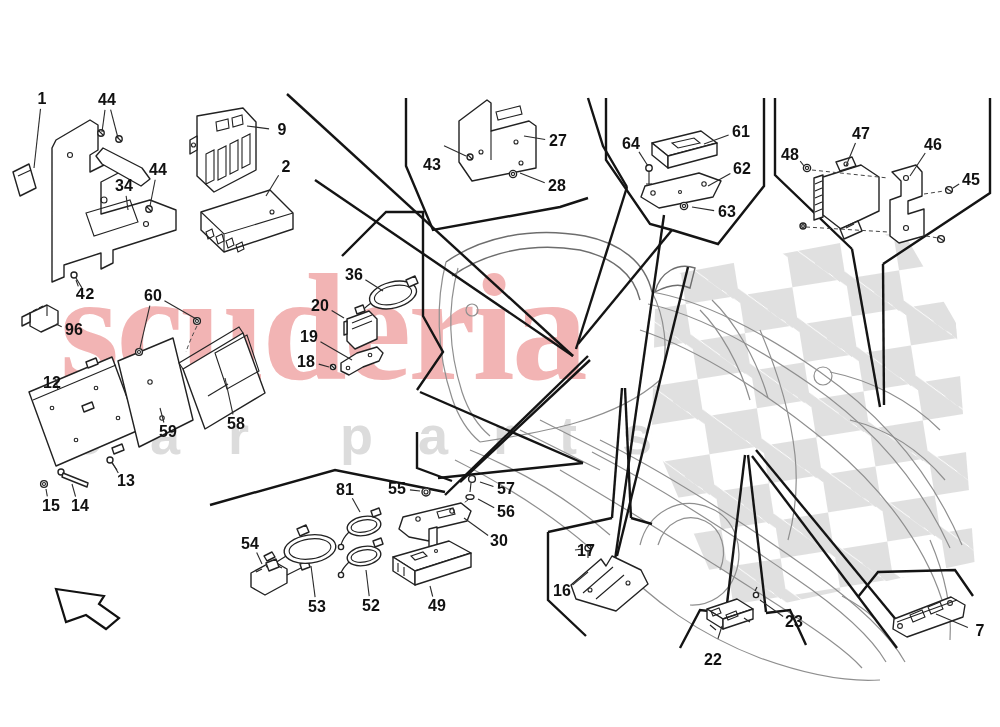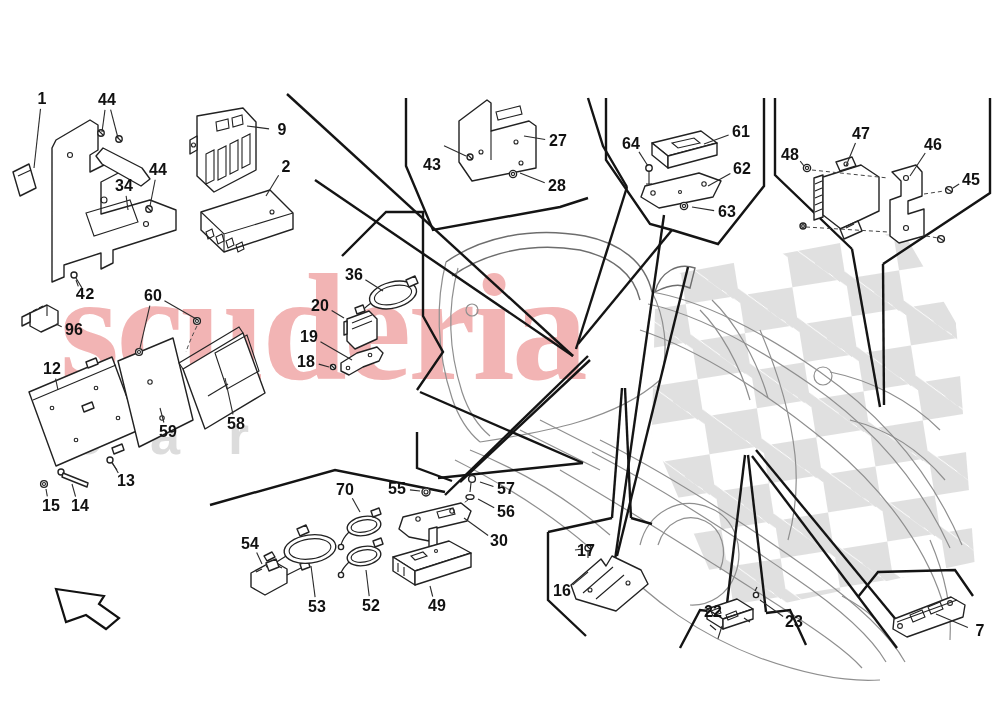--- a/index.html
+++ b/index.html
@@ -36,20 +36,21 @@
            font-weight:bold;font-size:16px;color:#111;cursor:pointer;
            font-family:"Liberation Sans", sans-serif;}
 </style>
 </head>
 <body>
 
 <div class="stage" style="--brand-color: #f2b4b4; --tagline-color: #dcdcdc; --checker-color: #d9d9d9;">
 
   <div class="wm-brand">scuderia</div>
   <div class="wm-tag left">car</div>
+  <div class="wm-tag right">parts</div>
   <div class="wm-checker"></div>
 
   <svg class="art" width="1000" height="727" viewBox="0 0 1000 727">
 
     <g>
       <path class="carline2" d="M446,262 C480,238 530,226 585,236 C620,243 645,262 652,292"></path>
       <path class="carline2" d="M452,276 C486,252 532,242 580,250 C612,257 634,274 640,300"></path>
       <path class="carline" d="M446,262 C436,300 436,350 452,398 C458,416 468,432 480,442"></path>
       <path class="carline" d="M458,268 C448,305 448,348 462,392 C468,410 478,426 490,436"></path>
       <path class="carline" d="M480,442 C545,432 615,420 660,380 C670,350 664,315 652,292"></path>
@@ -439,49 +440,49 @@
   <div id="callouts">
       <div class="callout" style="left: 42px; top: 99px;">1</div>
       <div class="callout" style="left: 107px; top: 100px;">44</div>
       <div class="callout" style="left: 282px; top: 130px;">9</div>
       <div class="callout" style="left: 286px; top: 167px;">2</div>
       <div class="callout" style="left: 124px; top: 186px;">34</div>
       <div class="callout" style="left: 158px; top: 170px;">44</div>
       <div class="callout" style="left: 85px; top: 295px; font-family: Liberation Mono, monospace;">42</div>
       <div class="callout" style="left: 153px; top: 296px;">60</div>
       <div class="callout" style="left: 74px; top: 330px;">96</div>
-      <div class="callout" style="left: 52px; top: 369px;">12</div>
+      <div class="callout" style="left: 52px; top: 383px;">12</div>
       <div class="callout" style="left: 168px; top: 432px;">59</div>
       <div class="callout" style="left: 236px; top: 424px;">58</div>
       <div class="callout" style="left: 126px; top: 481px;">13</div>
       <div class="callout" style="left: 80px; top: 506px;">14</div>
       <div class="callout" style="left: 51px; top: 506px;">15</div>
       <div class="callout" style="left: 432px; top: 142px; margin-top: 23px;">43</div>
       <div class="callout" style="left: 558px; top: 141px;">27</div>
       <div class="callout" style="left: 557px; top: 186px;">28</div>
       <div class="callout" style="left: 631px; top: 144px;">64</div>
       <div class="callout" style="left: 741px; top: 132px;">61</div>
       <div class="callout" style="left: 742px; top: 169px;">62</div>
       <div class="callout" style="left: 727px; top: 212px;">63</div>
       <div class="callout" style="left: 790px; top: 155px;">48</div>
       <div class="callout" style="left: 861px; top: 134px;">47</div>
       <div class="callout" style="left: 933px; top: 145px;">46</div>
       <div class="callout" style="left: 971px; top: 180px;">45</div>
       <div class="callout" style="left: 354px; top: 275px;">36</div>
       <div class="callout" style="left: 320px; top: 306px;">20</div>
       <div class="callout" style="left: 309px; top: 337px;">19</div>
       <div class="callout" style="left: 306px; top: 362px;">18</div>
-      <div class="callout" style="left: 345px; top: 490px;">70</div>
+      <div class="callout" style="left: 345px; top: 490px;">81</div>
       <div class="callout" style="left: 397px; top: 489px;">55</div>
       <div class="callout" style="left: 506px; top: 489px;">57</div>
       <div class="callout" style="left: 506px; top: 512px;">56</div>
       <div class="callout" style="left: 499px; top: 541px;">30</div>
       <div class="callout" style="left: 250px; top: 544px;">54</div>
       <div class="callout" style="left: 317px; top: 607px;">53</div>
       <div class="callout" style="left: 371px; top: 606px;">52</div>
       <div class="callout" style="left: 437px; top: 606px;">49</div>
       <div class="callout" style="left: 586px; top: 551px;">17</div>
       <div class="callout" style="left: 562px; top: 591px;">16</div>
-      <div class="callout" style="left: 713px; top: 612px;">22</div>
+      <div class="callout" style="left: 713px; top: 660px;">22</div>
       <div class="callout" style="left: 794px; top: 622px;">23</div>
       <div class="callout" style="left: 980px; top: 631px;">7</div>
     </div>
 </div>
 
 </body></html>

